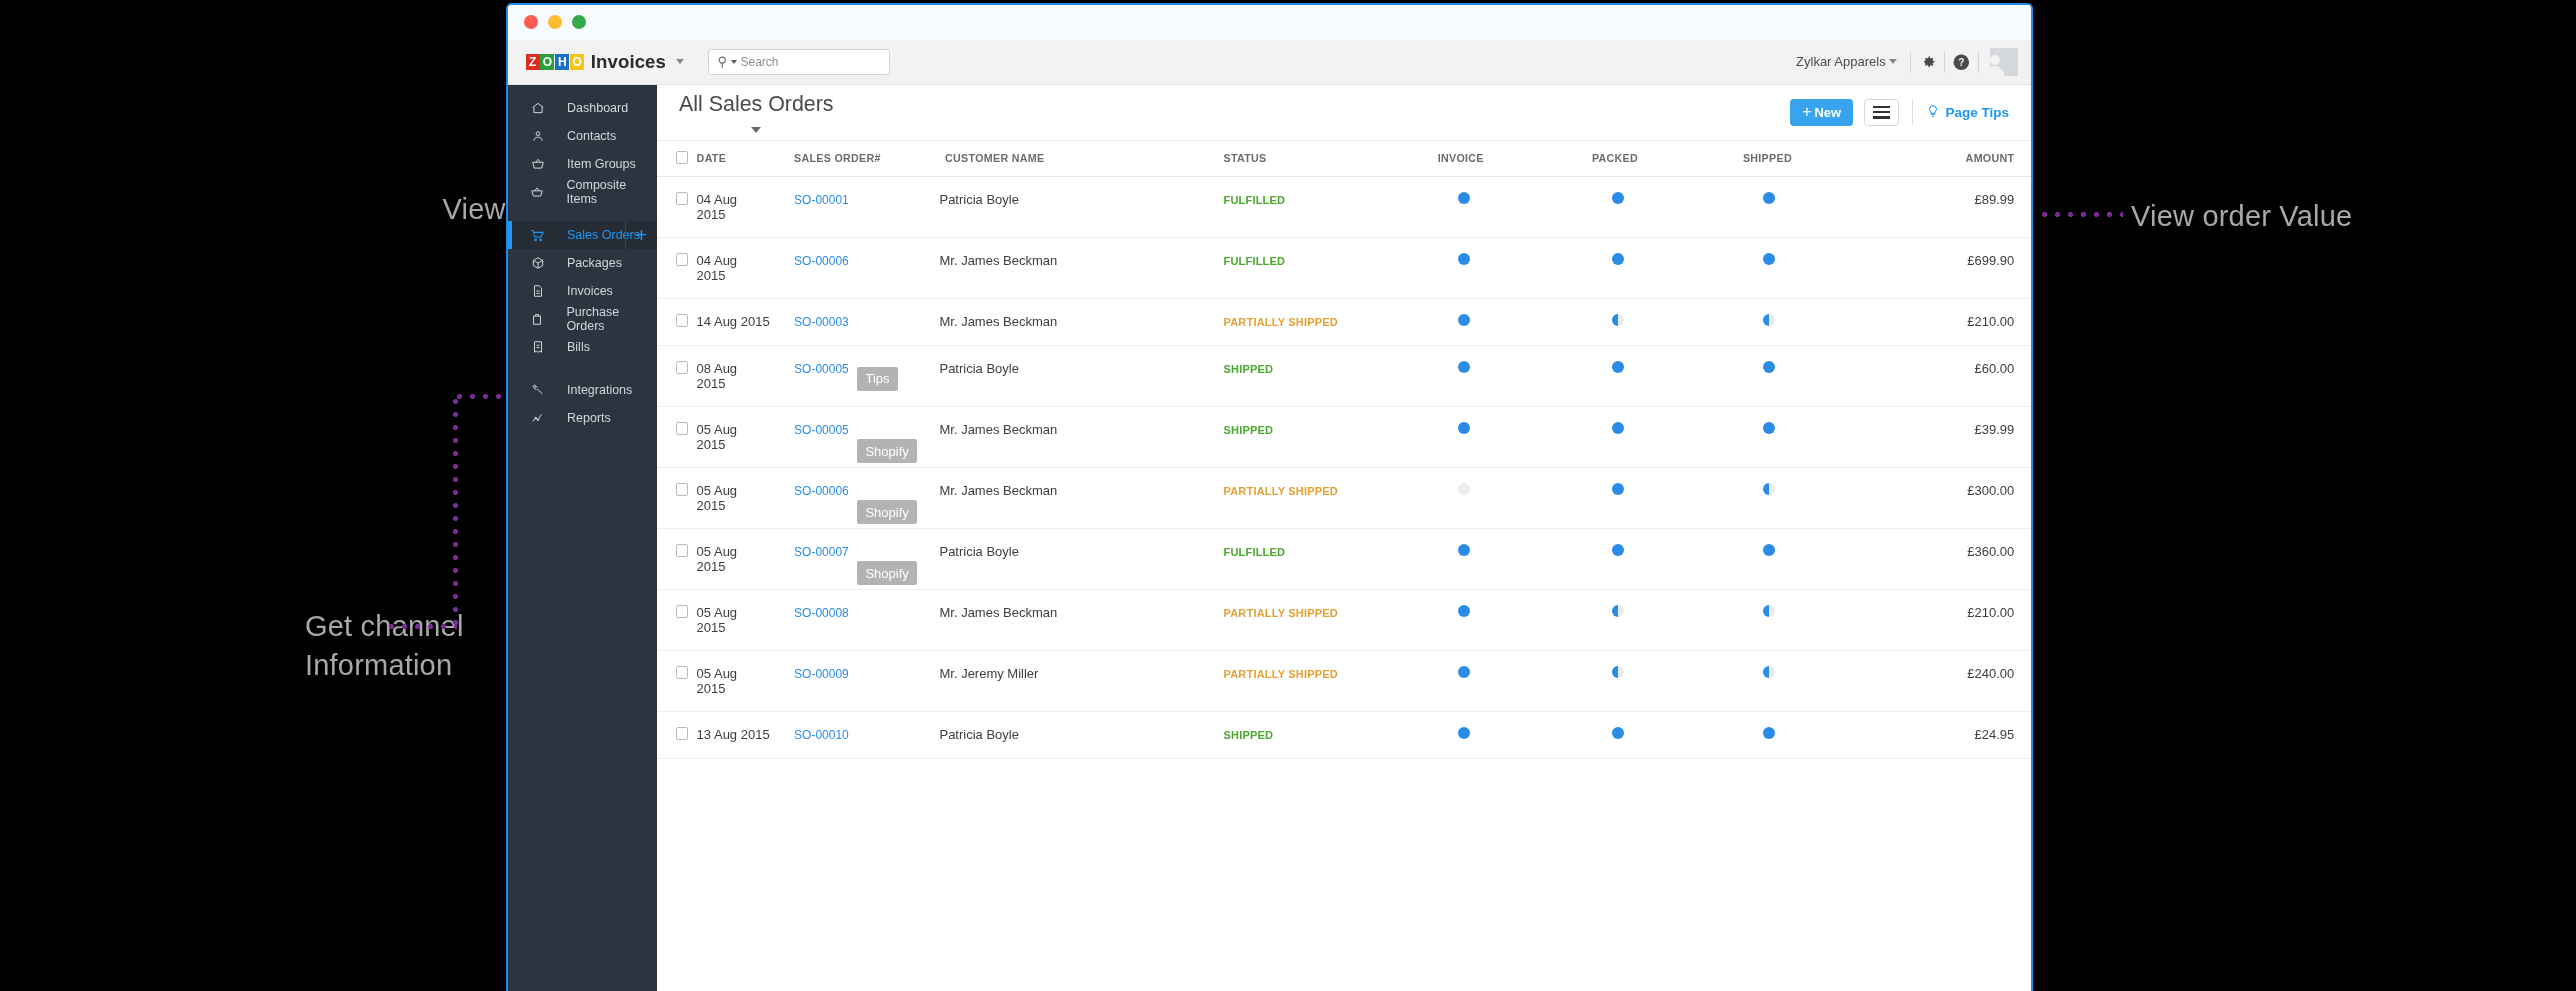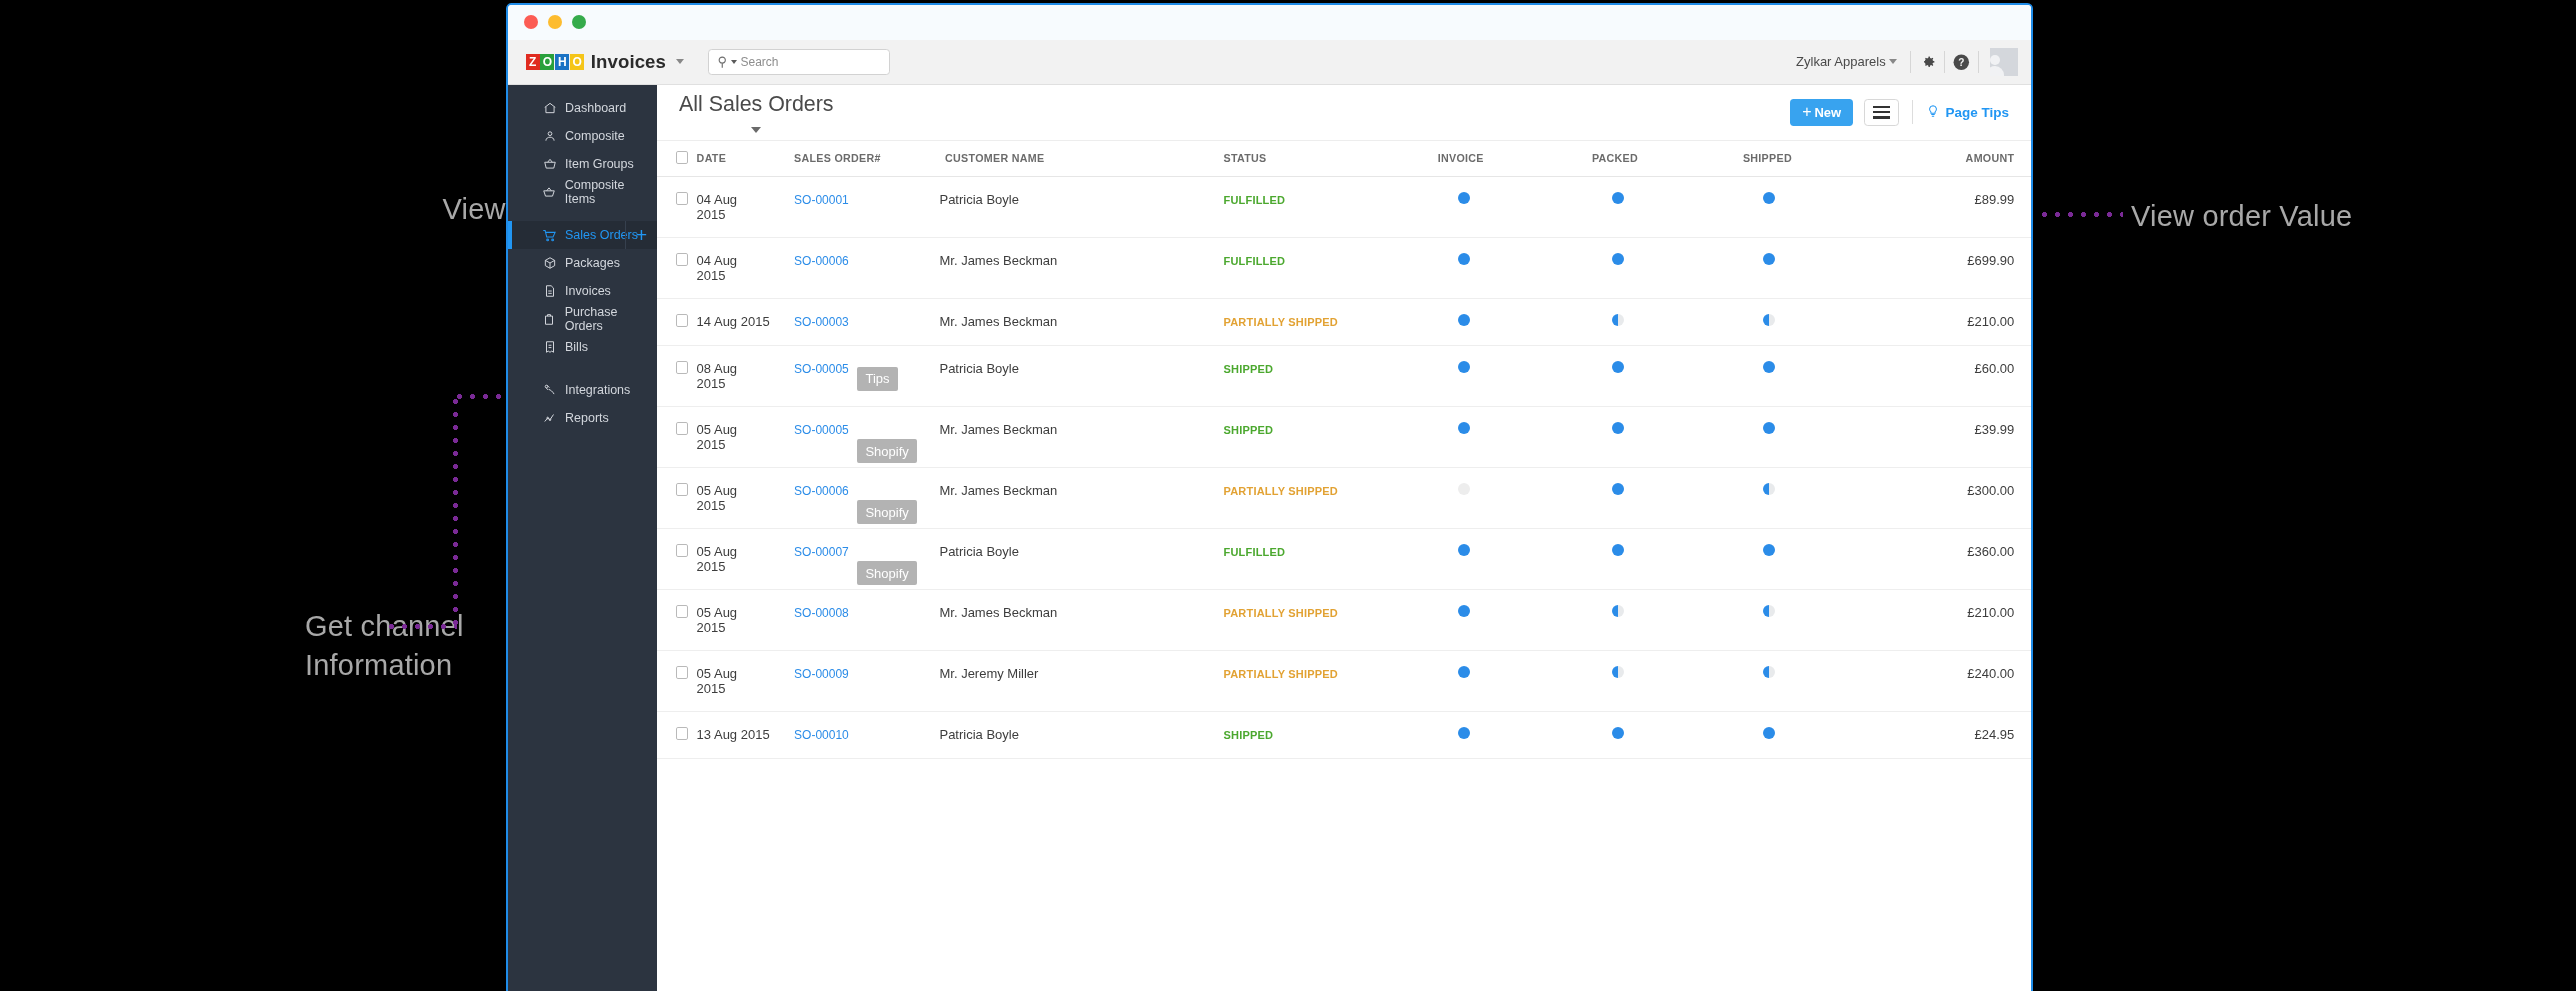--- a/index.html
+++ b/index.html
@@ -120,22 +120,22 @@
   #avatar .body { width:18.6px;height:10.2px;border-radius:9.3px 9.3px 0 0;background:#f1f2f4; position:relative; left:-14.4px; top:0px;}
 
   
   #appbody { display:flex; height: calc(989px - 35px - 45px); }
 
   #sidebar {
     width: 149px; background: #2c3440; flex: 0 0 149px; position:relative;
     padding-top: 9.3px;
   }
   .nav-item {
-    height: 28px; display:flex; align-items:center; gap:8px;
-    padding-left: 34px; color:#d3d7dd; font-size:12.5px; position:relative;
+    height: 28px; display:flex; align-items:center; gap:22px;
+    padding-left: 22px; color:#d3d7dd; font-size:12.5px; position:relative;
     margin-bottom: 0px;
   }
   .nav-item.spaced { margin-top: 15px; }
   .nav-item .ni-icon { width:15px; display:flex; align-items:center; justify-content:center; }
   .nav-item.active { background:#252c36; color:#2196f3; }
   .nav-item.active::before {
     content:""; position:absolute; left:0; top:0; bottom:0; width:3.7px; background:#2196f3;
   }
   .nav-item.active svg { stroke:#2196f3; }
   .nav-plus {
@@ -311,21 +311,21 @@
           <span>Dashboard</span>
         </div>
 
         <div class="nav-item">
           <span class="ni-icon">
             <svg width="14" height="14" viewBox="0 0 24 24" fill="none" stroke="#d3d7dd" stroke-width="1.7">
               <circle cx="12" cy="8" r="3.2"></circle>
                 <path d="M5 20c0-4 3.5-6 7-6s7 2 7 6"></path>
             </svg>
           </span>
-          <span>Composite</span>
+          <span>Contacts</span>
         </div>
 
         <div class="nav-item">
           <span class="ni-icon">
             <svg width="14" height="14" viewBox="0 0 24 24" fill="none" stroke="#d3d7dd" stroke-width="1.7">
               <path d="M3 9h18l-2.5 10h-13z"></path>
                 <path d="M8 9l4-5 4 5"></path>
             </svg>
           </span>
           <span>Item Groups</span>

